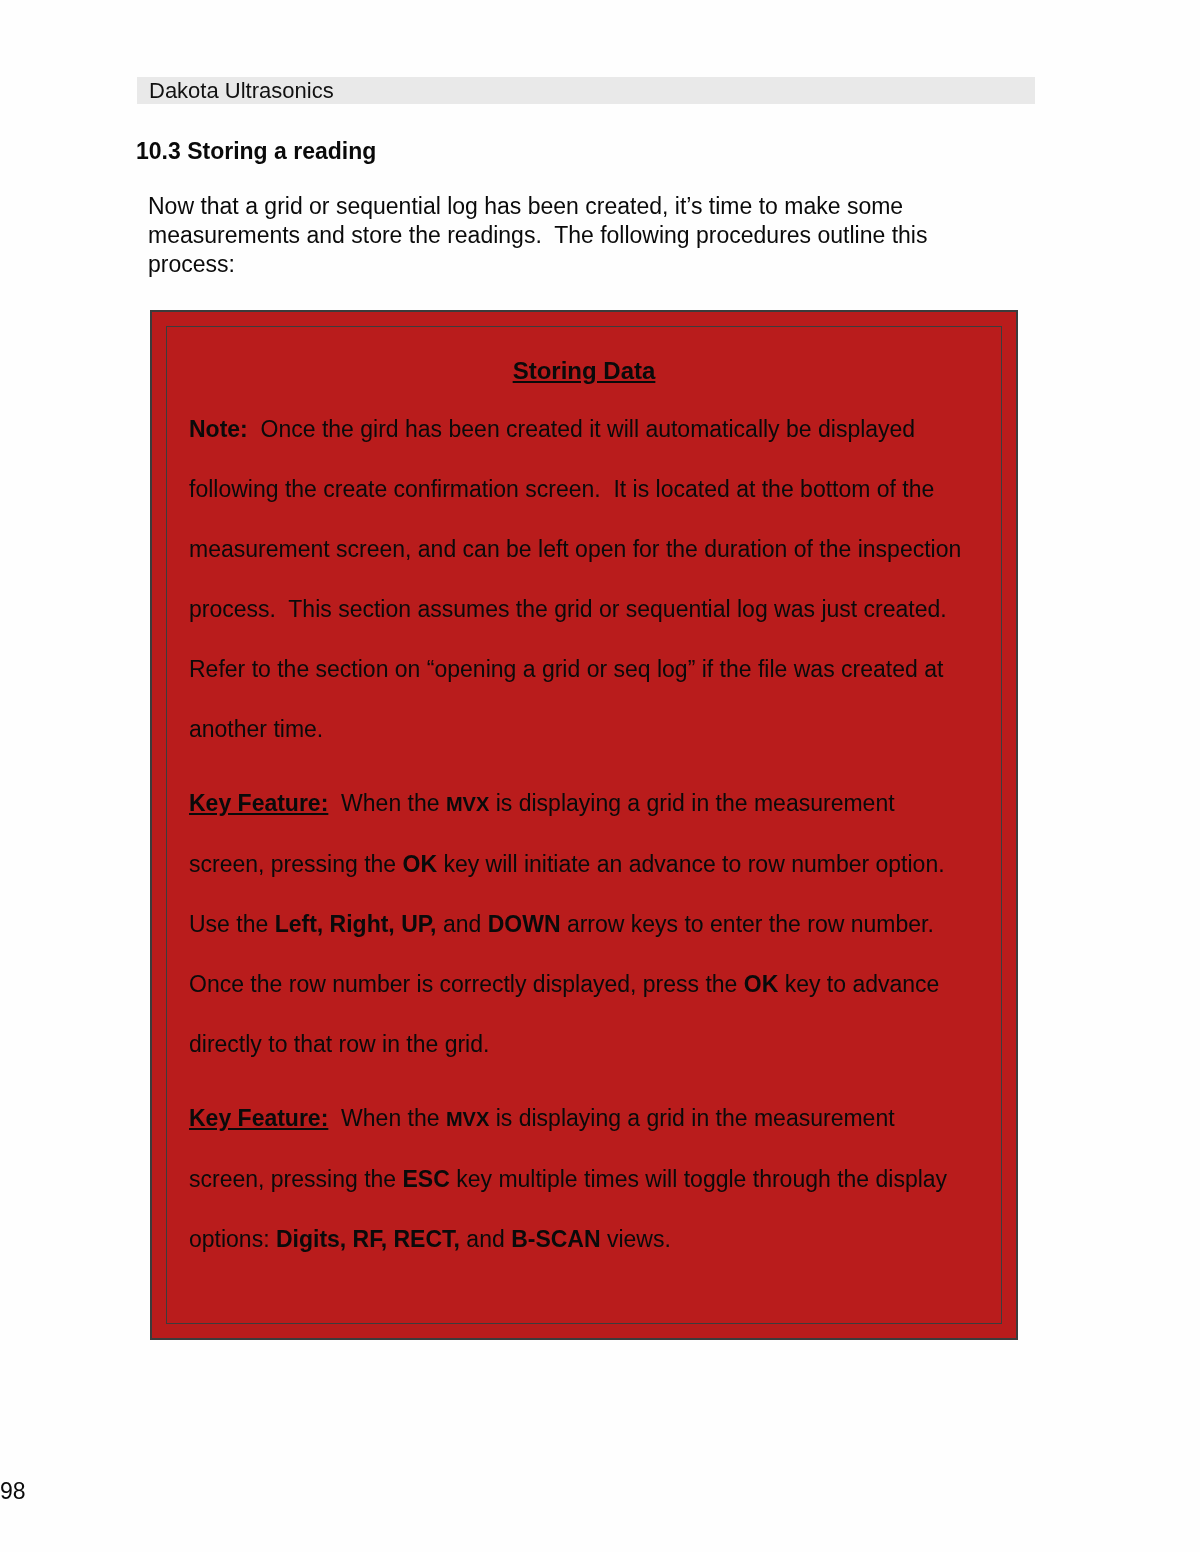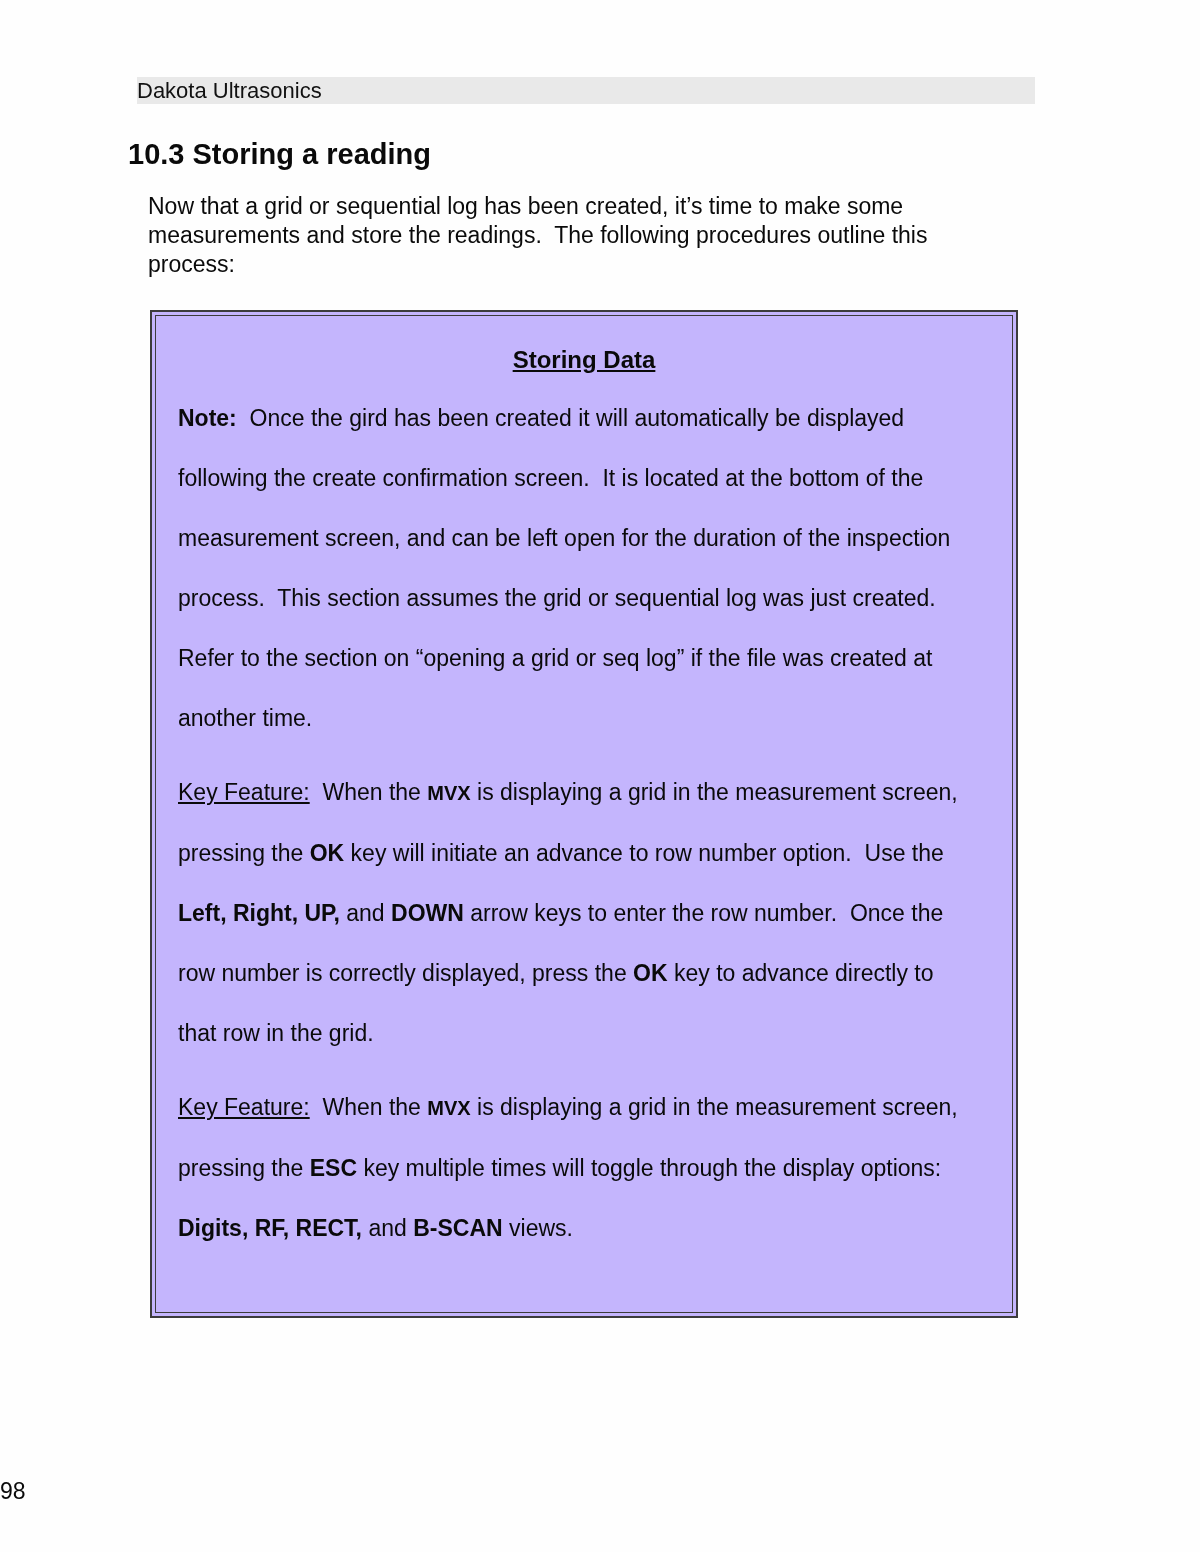--- a/index.html
+++ b/index.html
@@ -21,51 +21,51 @@
     left: 137px;
     top: 77px;
     width: 898px;
     height: 27px;
     background: #e9e9e9;
     display: flex;
     align-items: center;
   }
   .header-bar .brand {
     font-size: 22px;
-    padding-left: 0;
+    padding-left: 12px;
     color: #111;
   }
   .section-heading {
     position: absolute;
-    left: 128px;
+    left: 136px;
     top: 138px;
     margin: 0;
-    font-size: 29px;
+    font-size: 23px;
     font-weight: bold;
     color: #0a0a0a;
   }
   .intro {
     position: absolute;
     left: 140px;
     top: 184px;
     width: 860px;
     margin: 8px;
     font-size: 23px;
     line-height: 29px;
     white-space: pre-wrap;
   }
   .info-box-outer {
     position: absolute;
     left: 150px;
     top: 310px;
     width: 868px;
     border: 2px solid #3c3c3c;
-    padding: 3px;
+    padding: 14px;
     box-sizing: border-box;
-    background: #c4b5fd;
+    background: #b91c1c;
   }
   .info-box-inner {
     border: 1px solid #3c3c3c;
     min-height: 782px;
     box-sizing: border-box;
     padding: 18px 22px 40px 22px;
   }
   .box-title {
     text-align: center;
     font-size: 24px;
@@ -74,21 +74,21 @@
     margin-top: 12px;
     margin-bottom: 8px;
   }
   .box-para {
     font-size: 23px;
     line-height: 60px;
     margin: 14px 12px 14px 0;
     white-space: pre-wrap;
   }
   .b { font-weight: bold; }
-  .bu { font-weight: normal; text-decoration: underline; }
+  .bu { font-weight: bold; text-decoration: underline; }
   .lg { font-size: 20px; }
   .page-number {
     position: absolute;
     left: 0;
     top: 1478px;
     width: 1200px;
     text-align: left;
     font-size: 23px;
   }
 </style>

